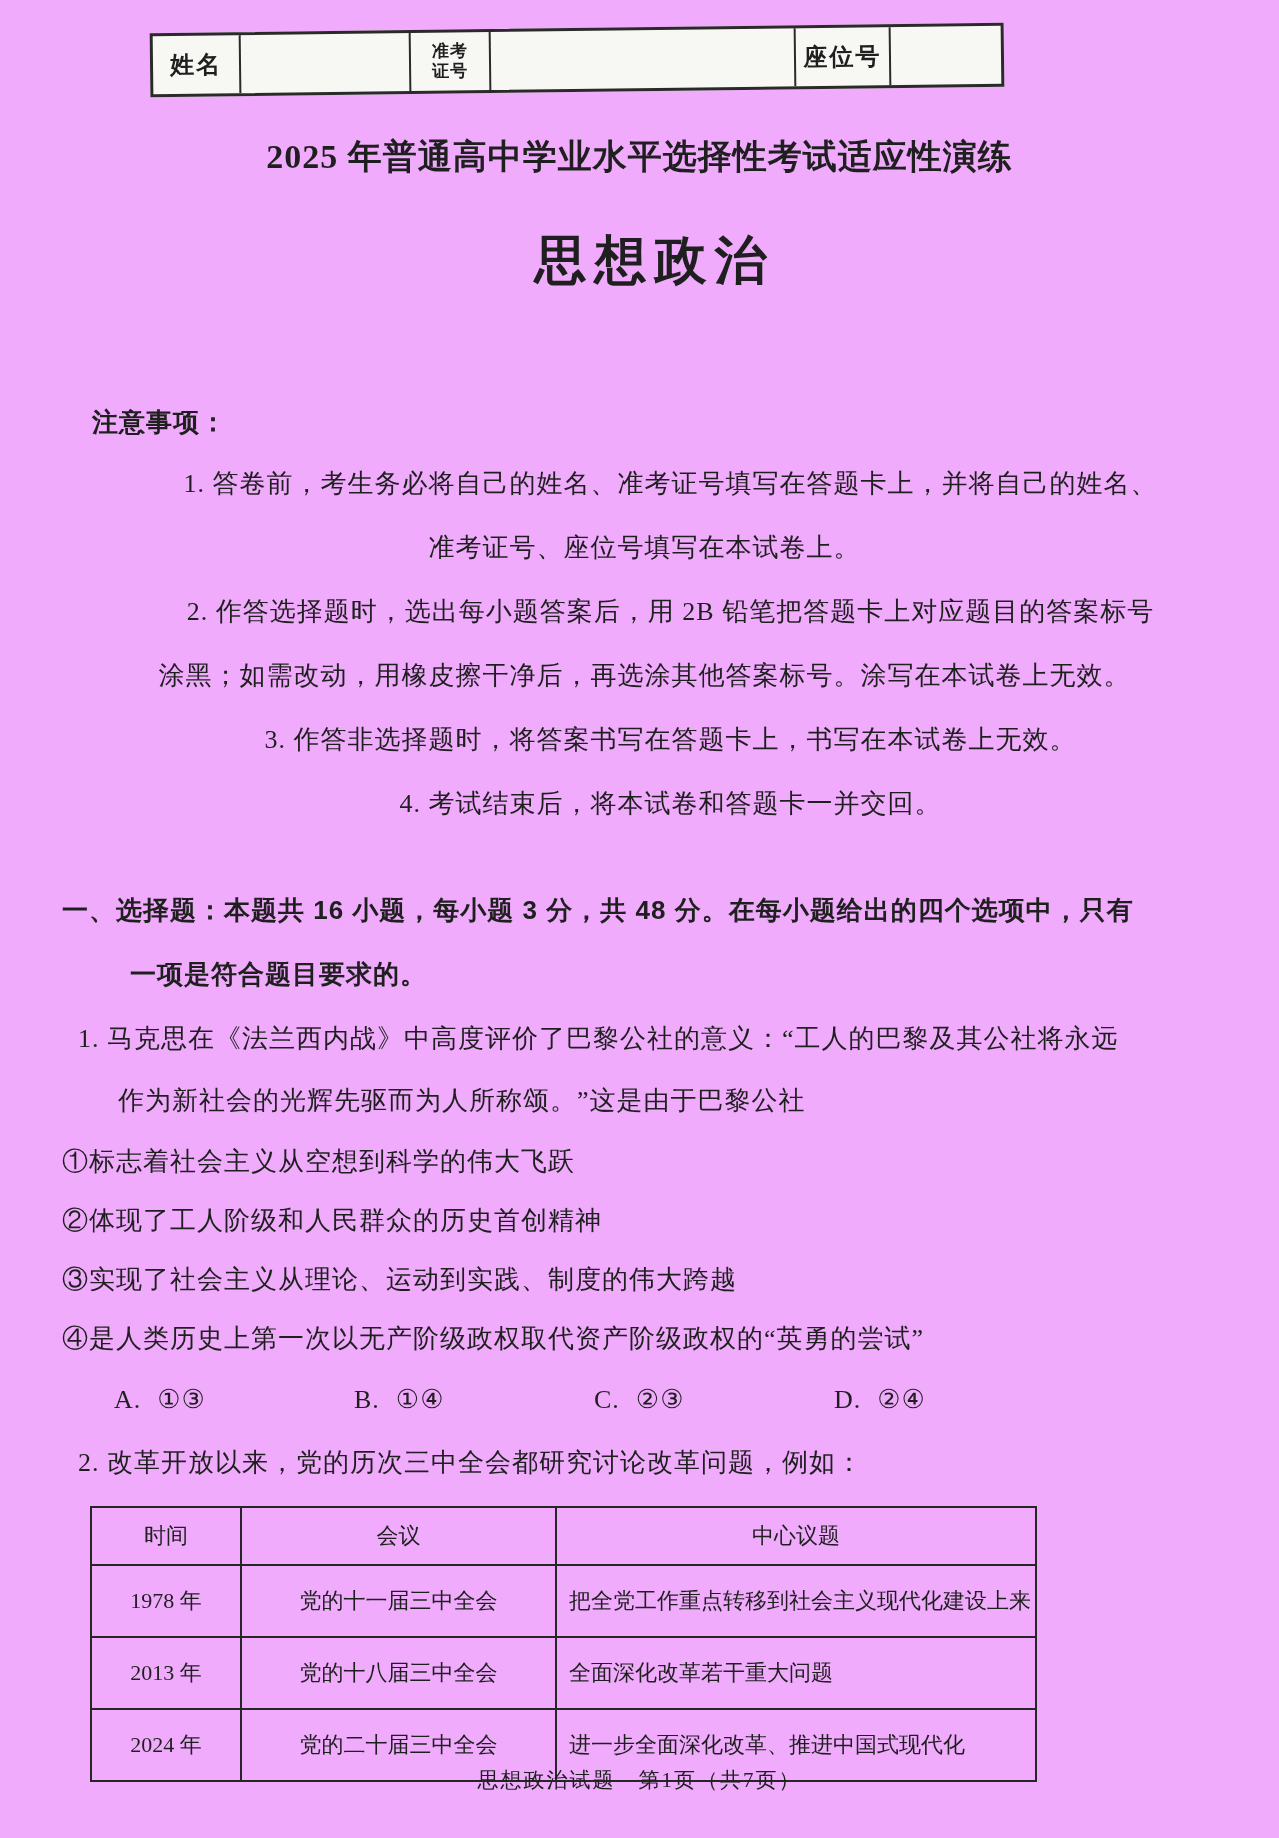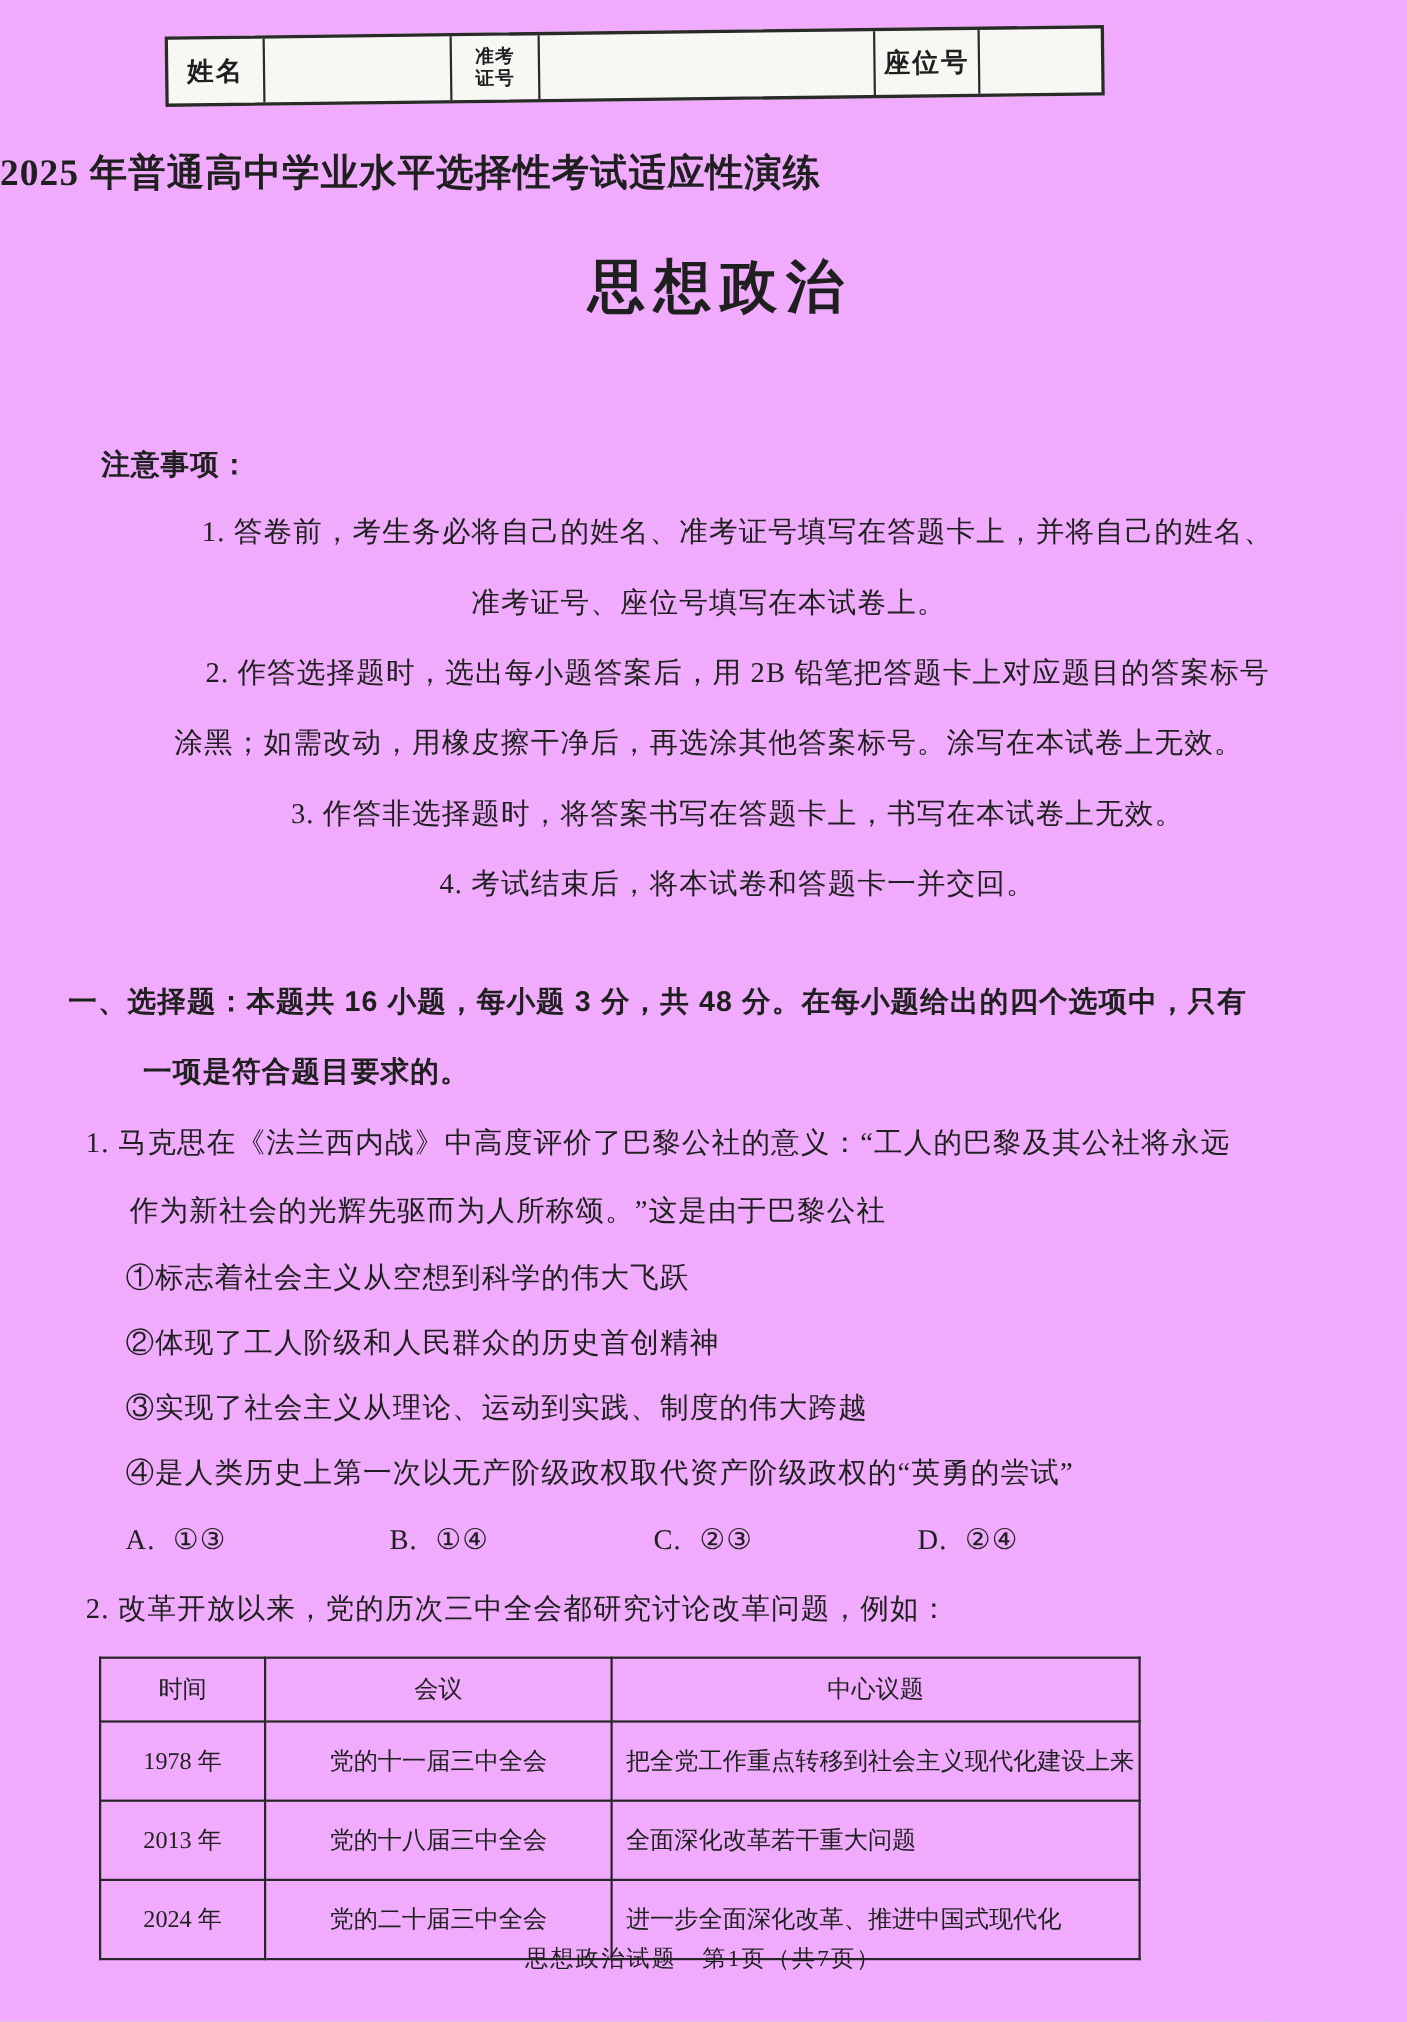--- a/index.html
+++ b/index.html
@@ -33,21 +33,21 @@
   .c-label-small{font-size:17px;line-height:20px;white-space:pre-line;text-align:center;letter-spacing:1px;}
   .w-name{width:88px;}
   .w-blank1{width:170px;}
   .w-ticket{width:80px;}
   .w-blank2{width:305px;}
   .w-seat{width:95px;}
   .w-blank3{width:110px;}
   
   .exam-title{
     position:absolute;top:134px;left:0;width:100%;
-    text-align:left;font-size:34px;font-weight:bold;letter-spacing:1px;
+    text-align:center;font-size:34px;font-weight:bold;letter-spacing:1px;
   }
   .subject-title{
     position:absolute;top:226px;left:0;width:100%;
     text-align:center;font-size:52px;font-weight:bold;letter-spacing:8px;padding-left:15px;
   }
   
   .content{
     position:absolute;top:402px;left:62px;right:70px;
     font-size:26px;letter-spacing:1px;
   }
@@ -62,21 +62,21 @@
   .section-heading{
     font-family:"Liberation Sans","DejaVu Sans",sans-serif;
     font-weight:bold;
     margin-top:42px;
     line-height:64px;
   }
   .section-heading .cont{margin-left:68px;}
   .question{margin-top:2px;}
   .q-first{margin-left:16px;line-height:62px;}
   .q-cont{margin-left:56px;line-height:62px;}
-  .statements{margin-left:52px;}
+  .statements{}
   .stmt{line-height:59px;}
   .options-row{margin-left:52px;display:flex;line-height:60px;margin-top:2px;}
   .opt{width:240px;display:flex;align-items:baseline;}
   .opt-label{margin-right:16px;}
   
   .q2-table{
     margin:12px 0 0 28px;
     border-collapse:collapse;
     font-size:22px;letter-spacing:0;
   }

